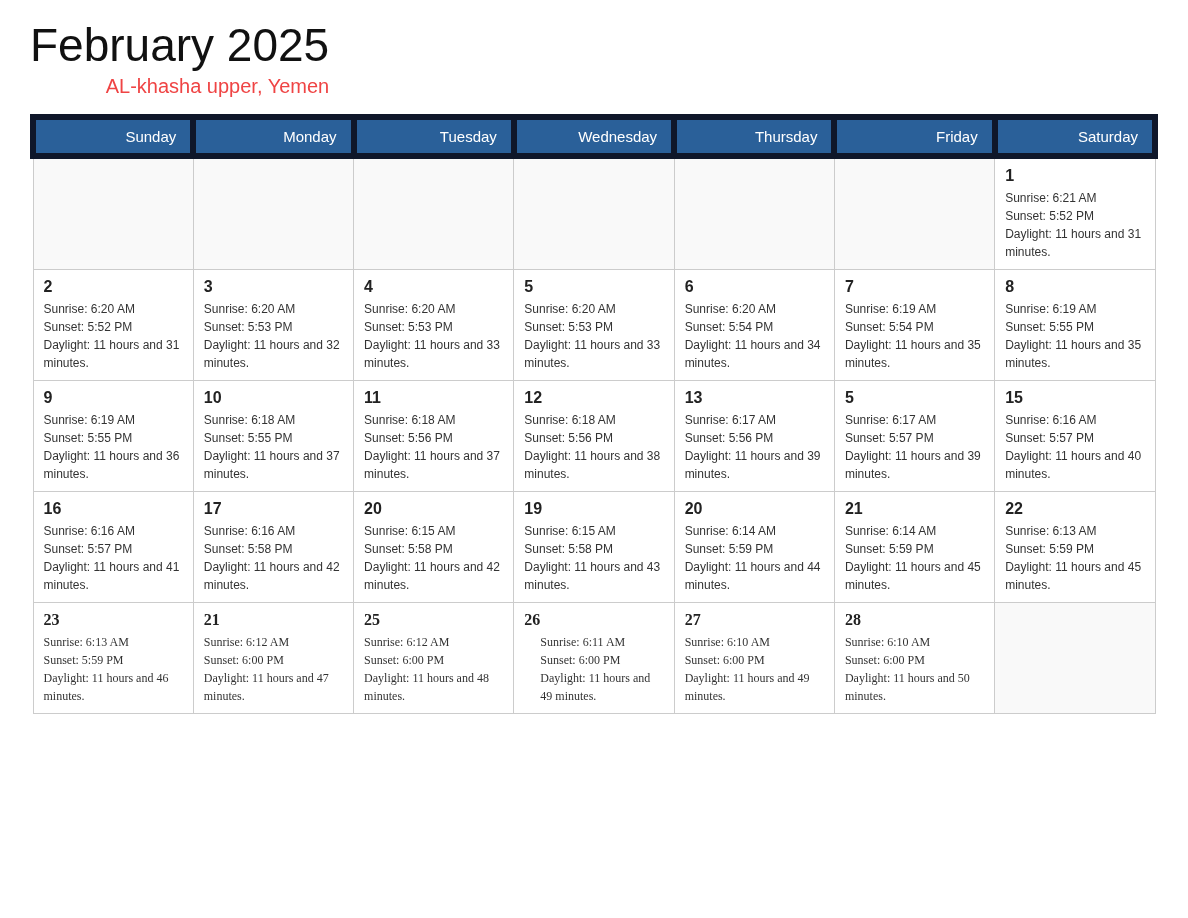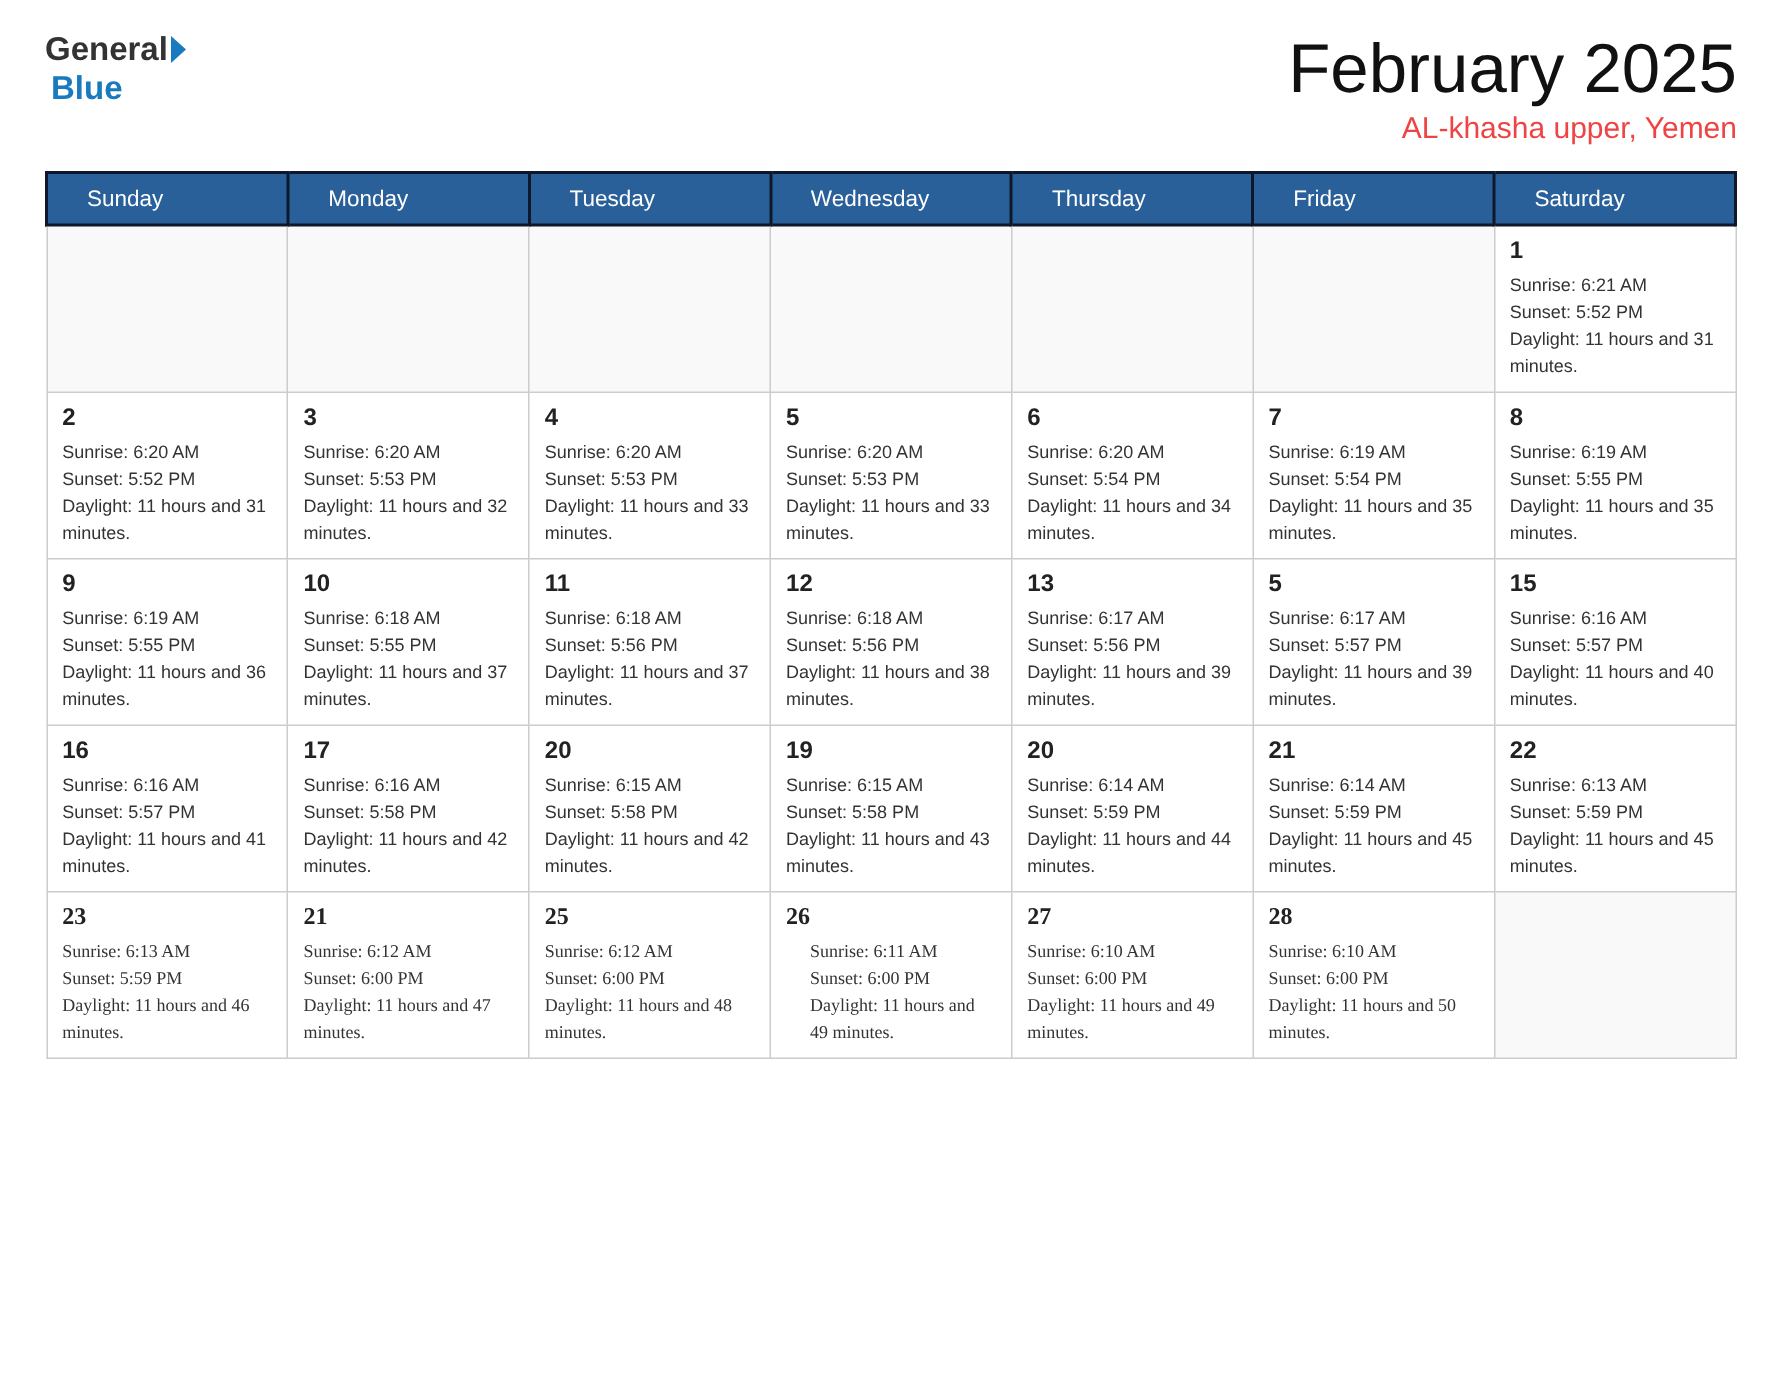--- a/index.html
+++ b/index.html
@@ -41,25 +41,25 @@
       margin-top: 4px;
     }
     table {
       width: 100%;
       border-collapse: collapse;
       table-layout: fixed;
     }
     th {
       background-color: #2a6099;
       color: #fff;
-      padding: 8px 26px;
+      padding: 8px 14px;
       font-size: 15px;
       font-weight: normal;
-      text-align: left;
-      border: 2px solid #0f172a;
+      text-align: right;
+      border: 6px solid #0f172a;
     }
     td {
       border: 1px solid #ccc;
       vertical-align: top;
       padding: 8px 10px;
       min-height: 90px;
       height: 110px;
       background: #fff;
     }
     .day-number {
@@ -101,29 +101,20 @@
       border-left: 10px solid #1a7abf;
       border-top: 9px solid transparent;
       border-bottom: 9px solid transparent;
       margin-left: 2px;
     }
   </style>
 </head>
 <body>
 
 <div class="header">
-  <div class="logo-wrapper">
-    <div class="logo-line1">
-      <span class="logo-text-general">General</span>
-      <span class="logo-arrow"></span>
-    </div>
-    <div class="logo-line2">
-      <span class="logo-text-blue">Blue</span>
-    </div>
-  </div>
   <div class="title-section">
     <div class="calendar-title">February 2025</div>
     <div class="calendar-subtitle">AL-khasha upper, Yemen</div>
   </div>
 </div>
 
 <table>
   <thead>
     <tr>
     <th>Sunday</th>

